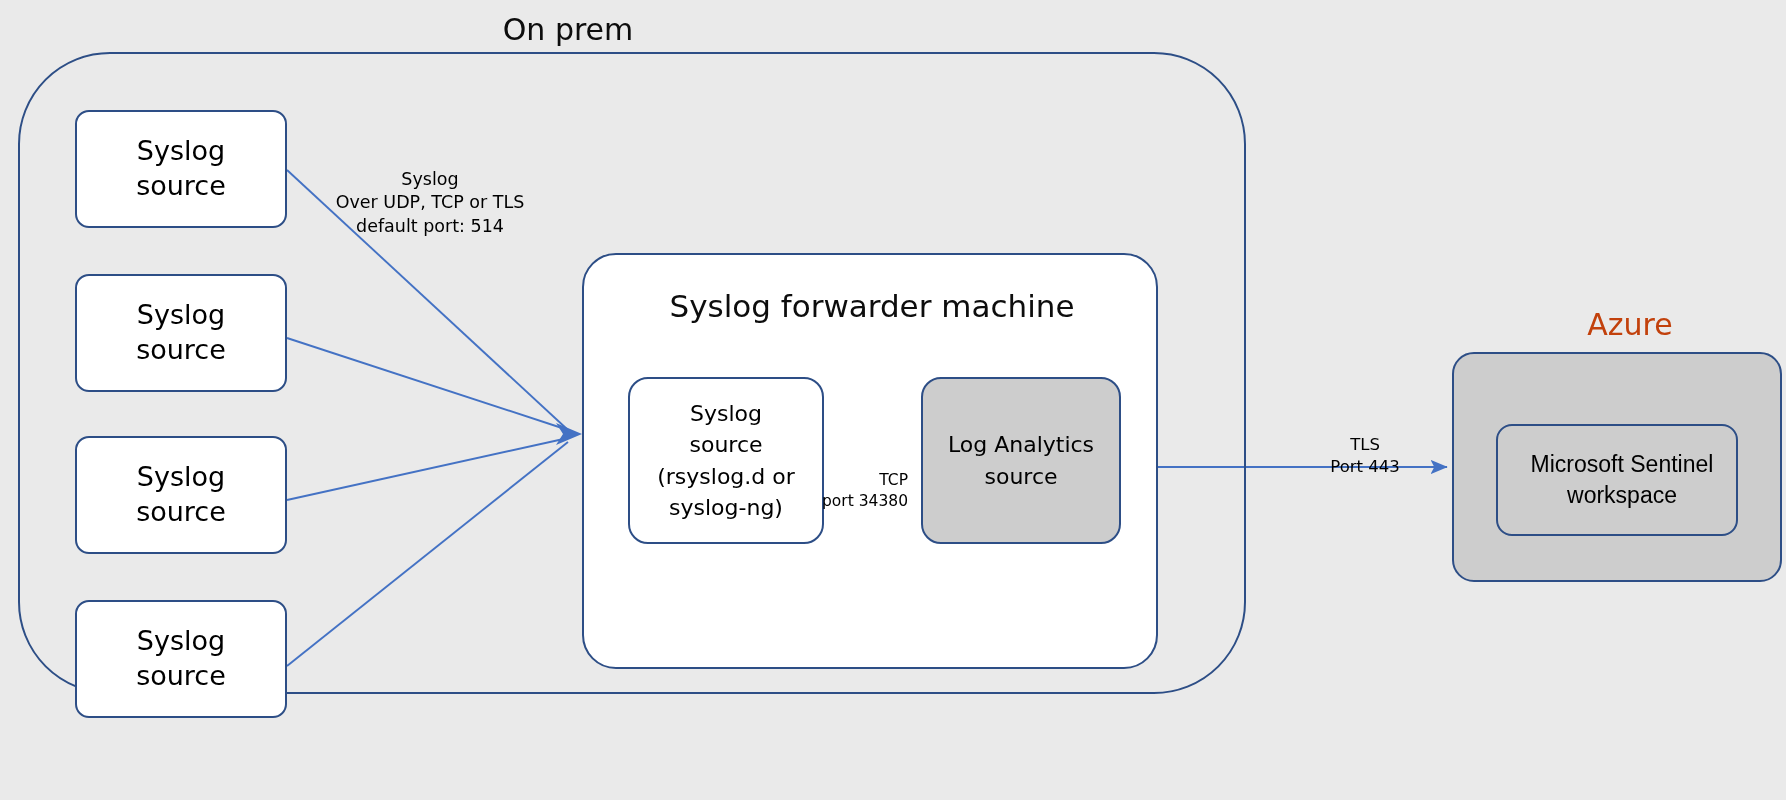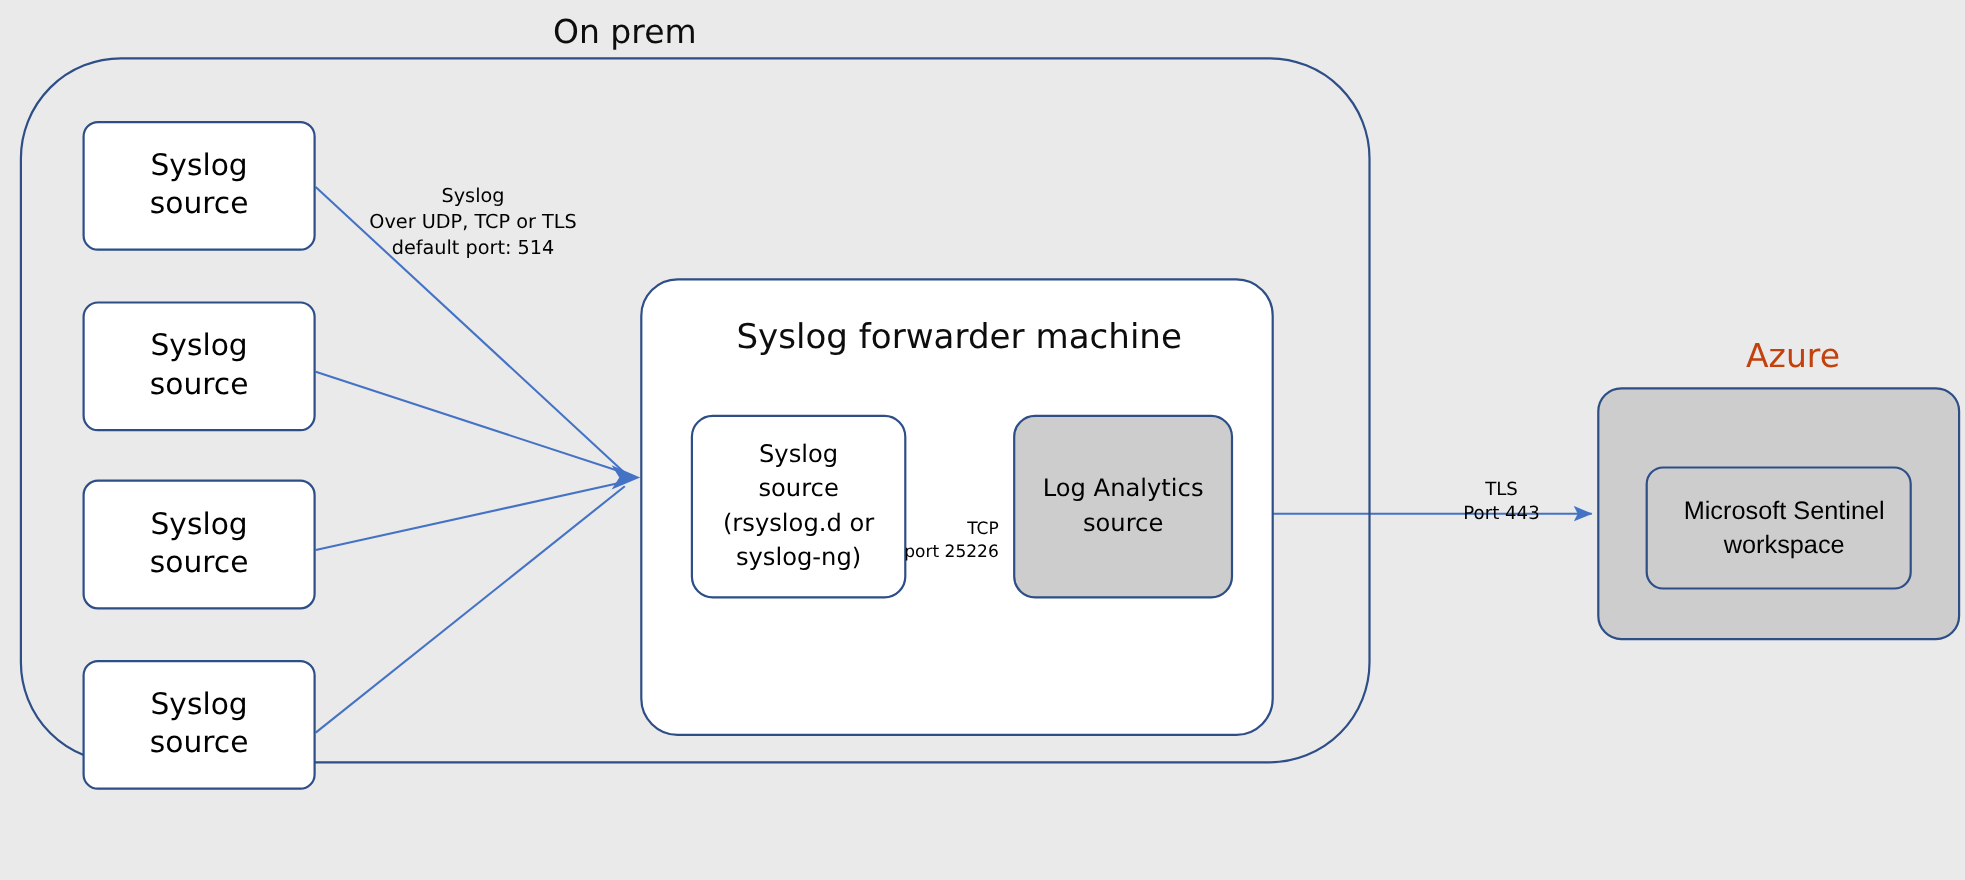--- a/index.html
+++ b/index.html
@@ -262,21 +262,21 @@
   </div>
 
   <div class="edge-label lbl-syslog">
     <div>Syslog</div>
     <div>Over UDP, TCP or TLS</div>
     <div>default port: 514</div>
   </div>
 
   <div class="edge-label lbl-tcp">
     <div>TCP</div>
-    <div>port 25226</div>
+    <div>port 34380</div>
   </div>
 
   <div class="edge-label lbl-tls">
     <div>TLS</div>
     <div>Port 443</div>
   </div>
 
 </div>
 
 </body></html>

